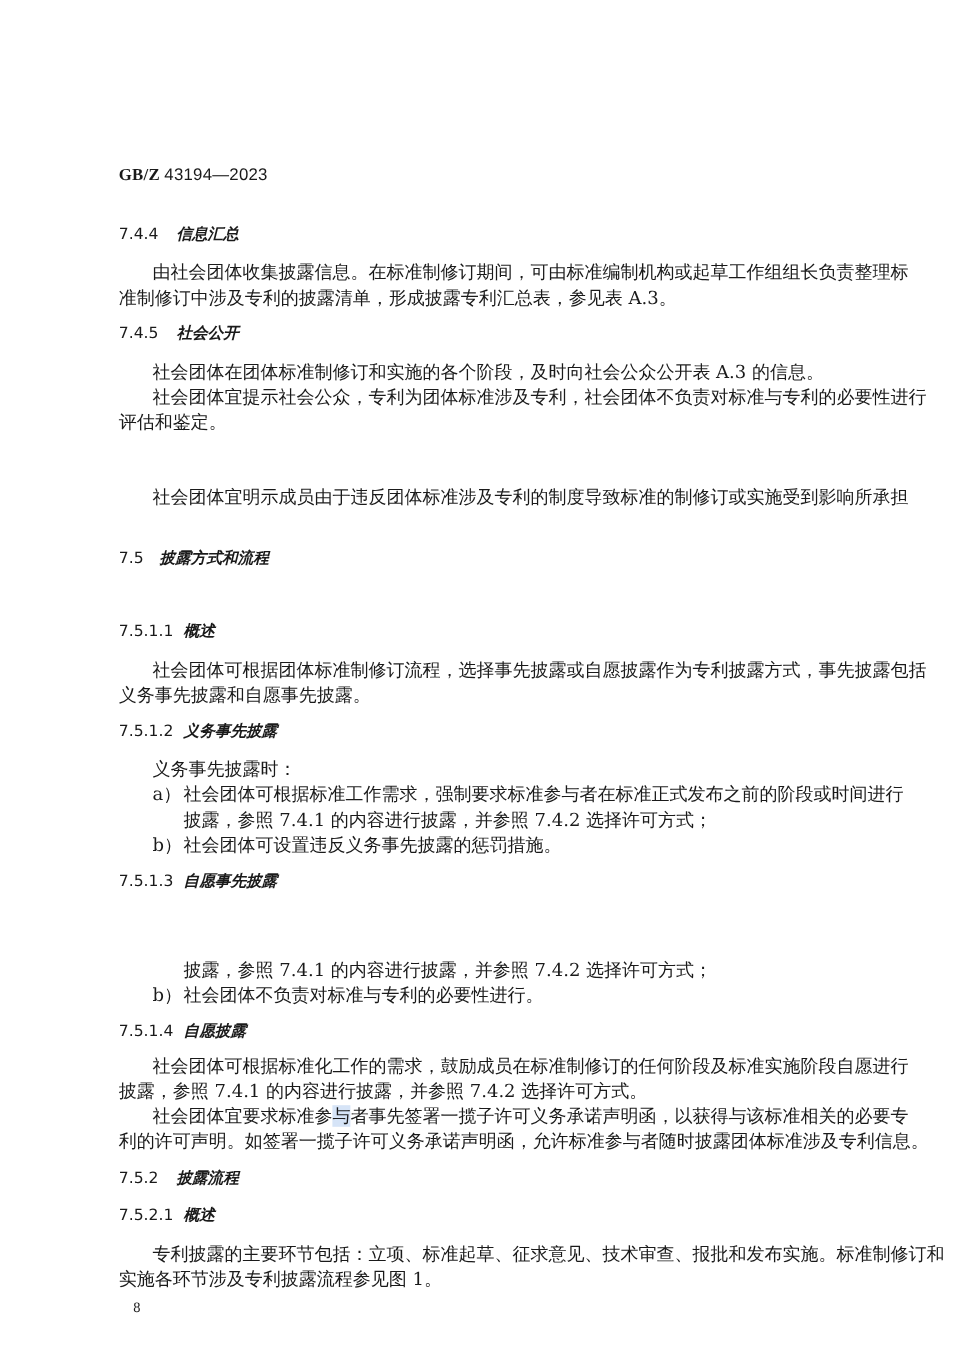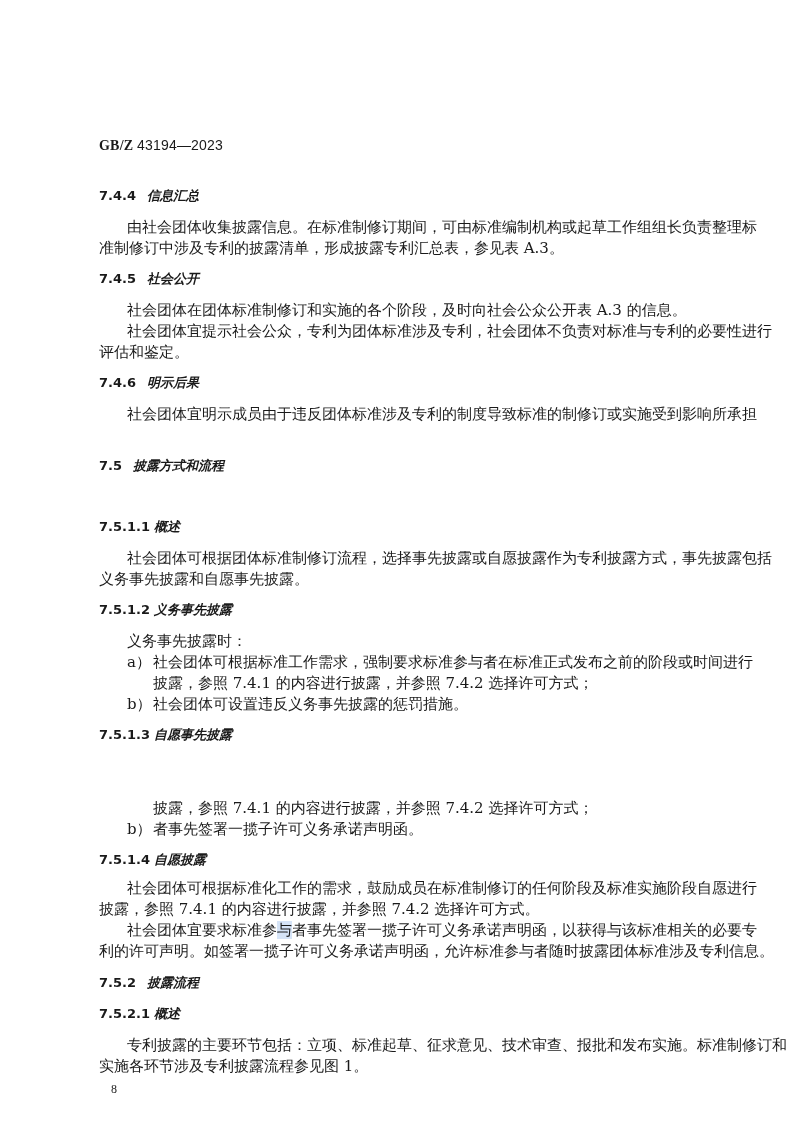--- a/index.html
+++ b/index.html
@@ -13,21 +13,21 @@
       position: absolute; left: 83px; top: 92px;
       font-family: "Liberation Serif", "DejaVu Serif", serif;
       font-size: 14px; font-weight: bold; letter-spacing: 0.2px;
     }
     .std-code .num { font-family: "Liberation Sans", "DejaVu Sans", sans-serif; font-weight: normal; }
     .line {
       position: absolute; left: 83px; width: 630px;
       font-size: 15px; line-height: 20px; white-space: nowrap;
     }
     .heading { font-family: "DejaVu Sans", "Liberation Sans", sans-serif; font-size: 13px; }
-    .heading .hnum { display: inline-block; min-width: 44px; margin-right: 4px; font-weight: bold; }
+    .heading .hnum { display: inline-block; min-width: 44px; margin-right: 4px; }
     .heading .hnum.w5 { min-width: 30px; }
     .heading .hnum.w6 { min-width: 50px; }
     .heading .htitle { font-weight: bold; font-style: italic; }
     .indent { padding-left: 28px; width: 602px; }
     .item { padding-left: 28px; }
     .item .marker { display: inline-block; width: 26px; }
     .cont { padding-left: 54px; }
     .page-num {
       position: absolute; left: 95px; top: 1037px; font-size: 12px;
       font-family: "Liberation Serif", "DejaVu Serif", serif;
@@ -50,23 +50,20 @@
   <div class="line indent" style="top:172px">由社会团体收集披露信息。在标准制修订期间，可由标准编制机构或起草工作组组长负责整理标</div>
   <div class="line" style="top:193px">准制修订中涉及专利的披露清单，形成披露专利汇总表，参见表 A.3。</div>
 
   <div class="line heading" style="top:224px">
     <span class="hnum">7.4.5</span><span class="htitle">社会公开</span>
   </div>
   <div class="line indent" style="top:255px">社会团体在团体标准制修订和实施的各个阶段，及时向社会公众公开表 A.3 的信息。</div>
   <div class="line indent" style="top:276px">社会团体宜提示社会公众，专利为团体标准涉及专利，社会团体不负责对标准与专利的必要性进行</div>
   <div class="line" style="top:297px">评估和鉴定。</div>
 
-  <div class="line heading" style="top:328px">
-    <span class="hnum">7.4.6</span><span class="htitle">明示后果</span>
-  </div>
   <div class="line indent" style="top:359px">社会团体宜明示成员由于违反团体标准涉及专利的制度导致标准的制修订或实施受到影响所承担</div>
 
   <div class="line heading" style="top:411px">
     <span class="hnum w5">7.5</span><span class="htitle">披露方式和流程</span>
   </div>
 
 
   <div class="line heading" style="top:472px">
     <span class="hnum w6">7.5.1.1</span><span class="htitle">概述</span>
   </div>
@@ -83,21 +80,21 @@
   <div class="line cont" style="top:628px">披露，参照 7.4.1 的内容进行披露，并参照 7.4.2 选择许可方式；</div>
   <div class="line item" style="top:649px">
     <span class="marker">b）</span><span>社会团体可设置违反义务事先披露的惩罚措施。</span>
   </div>
 
   <div class="line heading" style="top:680px">
     <span class="hnum w6">7.5.1.3</span><span class="htitle">自愿事先披露</span>
   </div>
   <div class="line cont" style="top:753px">披露，参照 7.4.1 的内容进行披露，并参照 7.4.2 选择许可方式；</div>
   <div class="line item" style="top:774px">
-    <span class="marker">b）</span><span>者事先签署一揽子许可义务承诺声明函。</span>
+    <span class="marker">b）</span><span>社会团体不负责对标准与专利的必要性进行。</span>
   </div>
 
   <div class="line heading" style="top:805px">
     <span class="hnum w6">7.5.1.4</span><span class="htitle">自愿披露</span>
   </div>
   <div class="line indent" style="top:833px">社会团体可根据标准化工作的需求，鼓励成员在标准制修订的任何阶段及标准实施阶段自愿进行</div>
   <div class="line" style="top:854px">披露，参照 7.4.1 的内容进行披露，并参照 7.4.2 选择许可方式。</div>
   <div class="line indent" style="top:875px">
     <span>社会团体宜要求标准参</span><span class="hl">与</span><span>者事先签署一揽子许可义务承诺声明函，以获得与该标准相关的必要专</span>
   </div>

